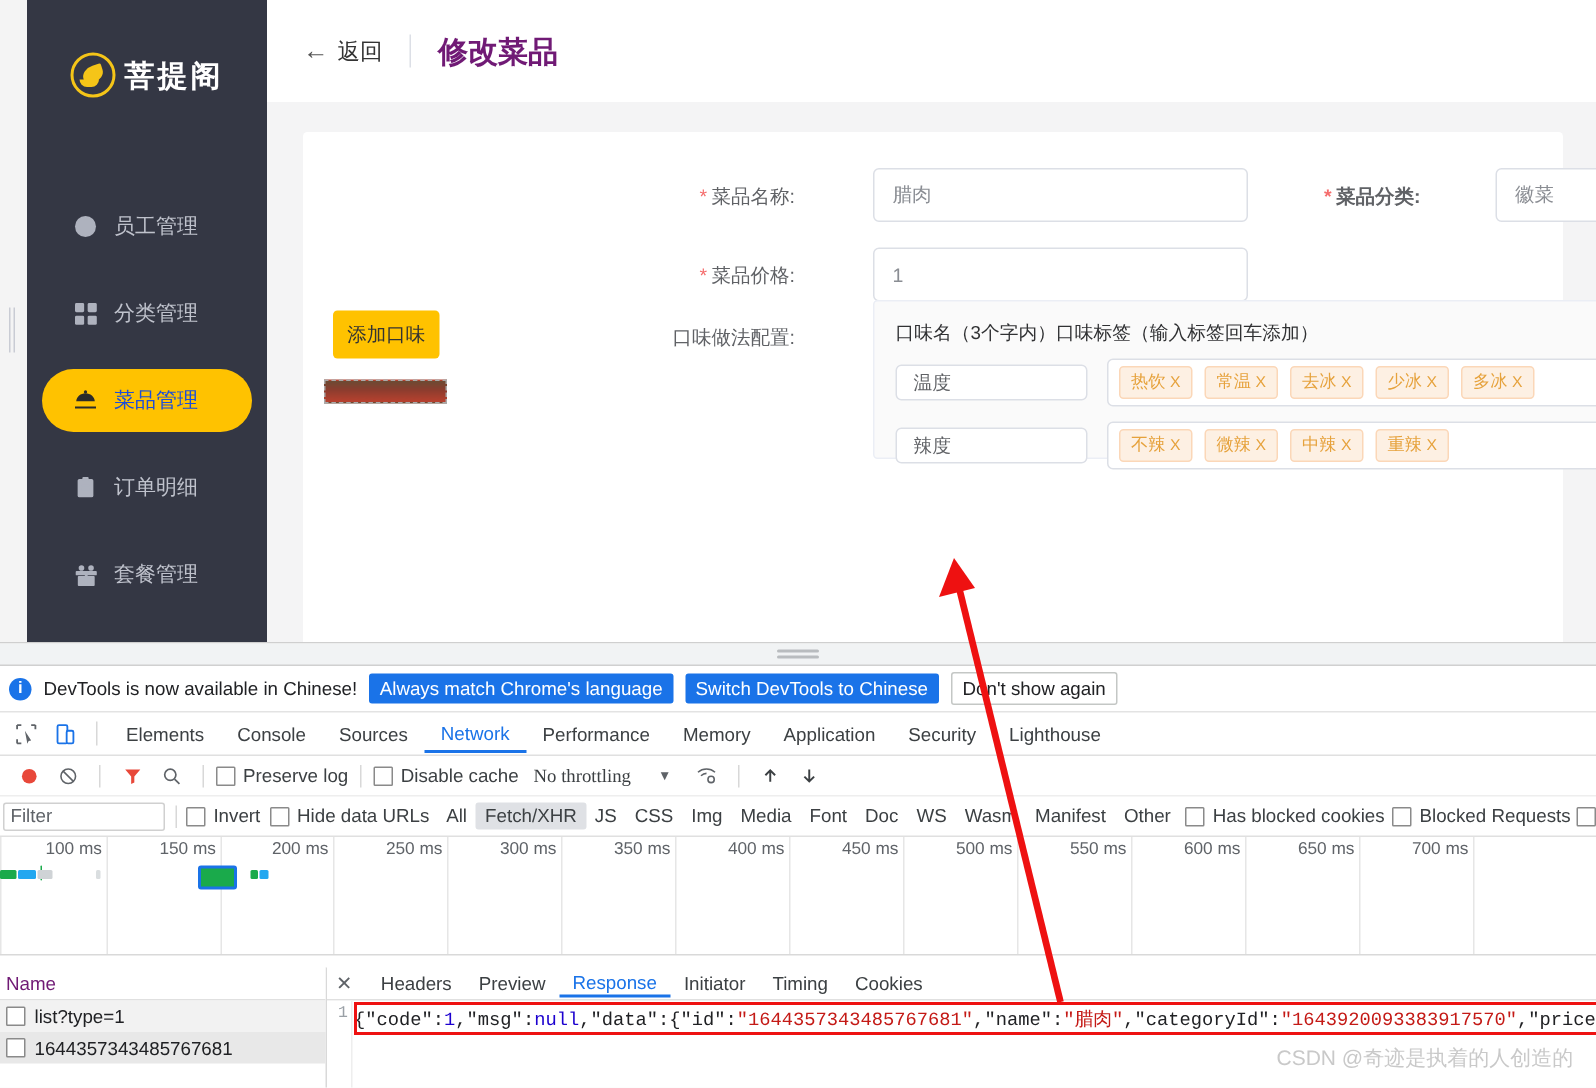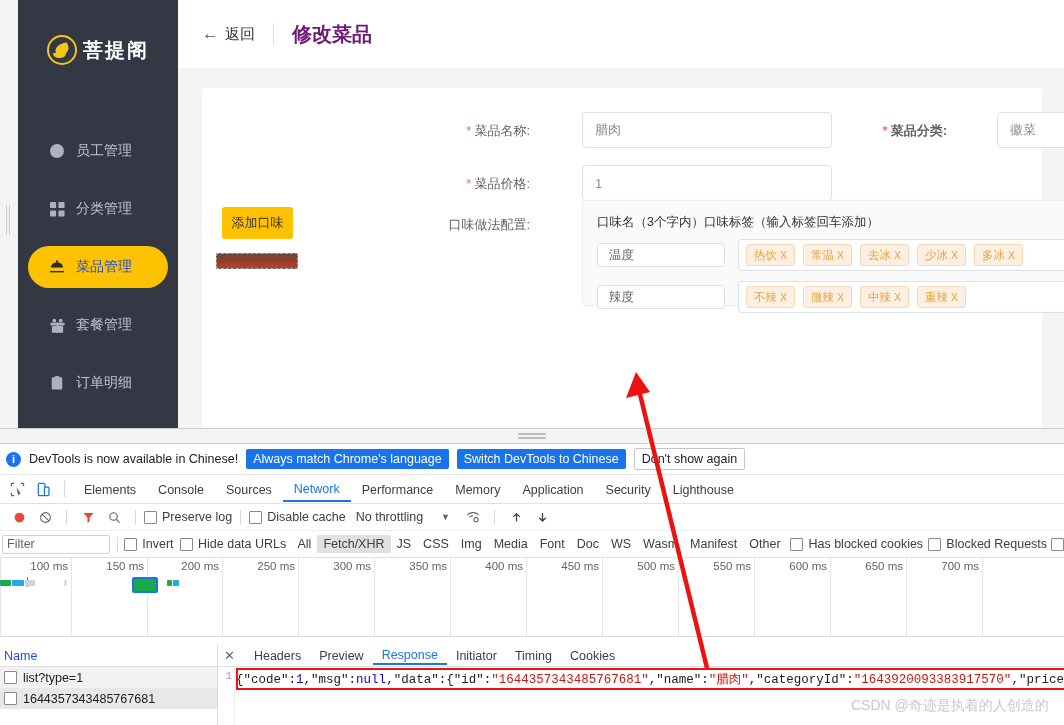--- a/index.html
+++ b/index.html
@@ -93,39 +93,39 @@
   #dt-tabs{height:28px;display:flex;align-items:center;border-bottom:1px solid #e0e0e0;padding-left:4px;gap:0;}
   .dt-tool{width:26px;height:24px;display:flex;align-items:center;justify-content:center;cursor:pointer;}
   #dt-tabs .vsep{width:1px;height:16px;background:#d8d8d8;margin:0 8px;}
   .dt-tab{font-size:12.5px;color:#3c4043;padding:5px 11px 4px 11px;cursor:pointer;white-space:nowrap;}
   .dt-tab.sel{color:#1a73e8;border-bottom:2px solid #1a73e8;}
 
   #net-toolbar{height:26px;display:flex;align-items:center;gap:0;padding-left:6px;border-bottom:1px solid #eee;}
   #net-toolbar .vsep{width:1px;height:15px;background:#d8d8d8;margin:0 8px;}
   .cb{display:flex;align-items:center;gap:5px;font-size:12.5px;color:#3c4043;cursor:pointer;white-space:nowrap;}
   .cb .box{width:11px;height:11px;border:1px solid #8a8a8a;border-radius:1px;background:#fff;}
-  #throttle{font-size:12.5px;color:#3c4043;margin-left:10px;white-space:nowrap;}
+  #throttle{font-size:12.5px;color:#3c4043;margin-left:10px;white-space:nowrap;font-family:Liberation Serif, serif;}
   #throttle-chev{font-size:9px;color:#5f6368;margin-left:18px;}
 
   #filter-bar{height:26px;display:flex;align-items:center;border-bottom:1px solid #e0e0e0;}
   #filter-input{width:160px;height:19px;border:1px solid #d0d0d0;border-radius:2px;margin-left:2px;
       font-size:12.5px;color:#5f6368;display:flex;align-items:center;padding:0 4px;box-sizing:border-box;background:#fff;}
   #filter-bar .vsep{width:1px;height:15px;background:#d8d8d8;margin:0 7px;}
   .type-chip{font-size:12.5px;color:#3c4043;padding:2px 6px;border-radius:2px;cursor:pointer;white-space:nowrap;}
   .type-chip.sel{background:#dfe1e5;}
 
   #timeline{height:78px;position:relative;border-bottom:1px solid #d9d9d9;background:#fff;overflow:hidden;}
   .tick{position:absolute;top:0;height:78px;border-left:1px solid #e6e6e6;}
   .tick span{position:absolute;right:4px;top:2px;font-size:11.5px;color:#5f6368;white-space:nowrap;}
   .wf{position:absolute;height:6px;border-radius:1px;}
 
   #list-split{position:absolute;left:0;top:216px;width:1064px;height:81px;display:flex;}
   #req-list{width:218px;border-right:1px solid #d9d9d9;box-sizing:border-box;}
   #req-head{height:21px;border-bottom:1px solid #e0e0e0;display:flex;align-items:center;
-      padding-left:4px;font-size:12.5px;color:#1d4ed8;background:#fff;}
+      padding-left:4px;font-size:12.5px;color:#701a75;background:#fff;}
   .req-row{height:21px;display:flex;align-items:center;gap:6px;padding-left:4px;font-size:12.5px;color:#202124;cursor:pointer;}
   .req-row .box{width:11px;height:11px;border:1px solid #8a8a8a;border-radius:1px;background:#fff;flex:none;}
   .req-row.alt{background:#f2f2f2;}
   .req-row.sel{background:#e8e8e8;}
 
   #detail{flex:1;position:relative;}
   #detail-tabs{height:21px;display:flex;align-items:center;border-bottom:1px solid #e0e0e0;padding-left:6px;}
   #detail-close{font-size:13px;color:#5f6368;margin-right:10px;cursor:pointer;}
   .d-tab{font-size:12.5px;color:#3c4043;padding:2px 9px;cursor:pointer;white-space:nowrap;}
   .d-tab.sel{color:#1a73e8;border-bottom:2px solid #1a73e8;padding-bottom:1px;}
@@ -187,41 +187,41 @@
               <path d="M1 12h14v1.4H1z"></path>
               <path d="M8 3.2c-3.3 0-5.9 2.4-6.2 5.3h12.4C13.9 5.6 11.3 3.2 8 3.2z"></path>
               <circle cx="8" cy="2.3" r="1.1"></circle>
             </svg>
         </span>
         <span>菜品管理</span>
       </div>
 
       <div class="nav-item">
         <span class="ico">
+          <svg viewBox="0 0 16 16" width="14" height="14">
+              <rect x="2" y="1.5" width="12" height="14" rx="1.4"></rect>
+              <rect x="5.6" y="0" width="4.8" height="2.8" rx="0.8"></rect>
+              <rect x="4.6" y="6" width="6.8" height="1.2" fill="#343744"></rect>
+              <rect x="4.6" y="9" width="6.8" height="1.2" fill="#343744"></rect>
+            </svg>
+        </span>
+        <span>订单明细</span>
+      </div>
+
+      <div class="nav-item">
+        <span class="ico">
           <svg viewBox="0 0 16 16" width="15" height="15">
               <rect x="0.5" y="5" width="15" height="3" rx="0.6"></rect>
               <rect x="2" y="8.6" width="12" height="7" rx="0.6"></rect>
               <rect x="7" y="5" width="2" height="10.6" fill="#343744"></rect>
               <circle cx="4.6" cy="2.8" r="2"></circle>
               <circle cx="11.4" cy="2.8" r="2"></circle>
             </svg>
         </span>
         <span>套餐管理</span>
-      </div>
-
-      <div class="nav-item">
-        <span class="ico">
-          <svg viewBox="0 0 16 16" width="14" height="14">
-              <rect x="2" y="1.5" width="12" height="14" rx="1.4"></rect>
-              <rect x="5.6" y="0" width="4.8" height="2.8" rx="0.8"></rect>
-              <rect x="4.6" y="6" width="6.8" height="1.2" fill="#343744"></rect>
-              <rect x="4.6" y="9" width="6.8" height="1.2" fill="#343744"></rect>
-            </svg>
-        </span>
-        <span>订单明细</span>
       </div>
 
     </div>
   </div>
 
   <div id="content">
 
     <div id="page-header">
       <div id="back-link">
         <span class="arr">←</span>

